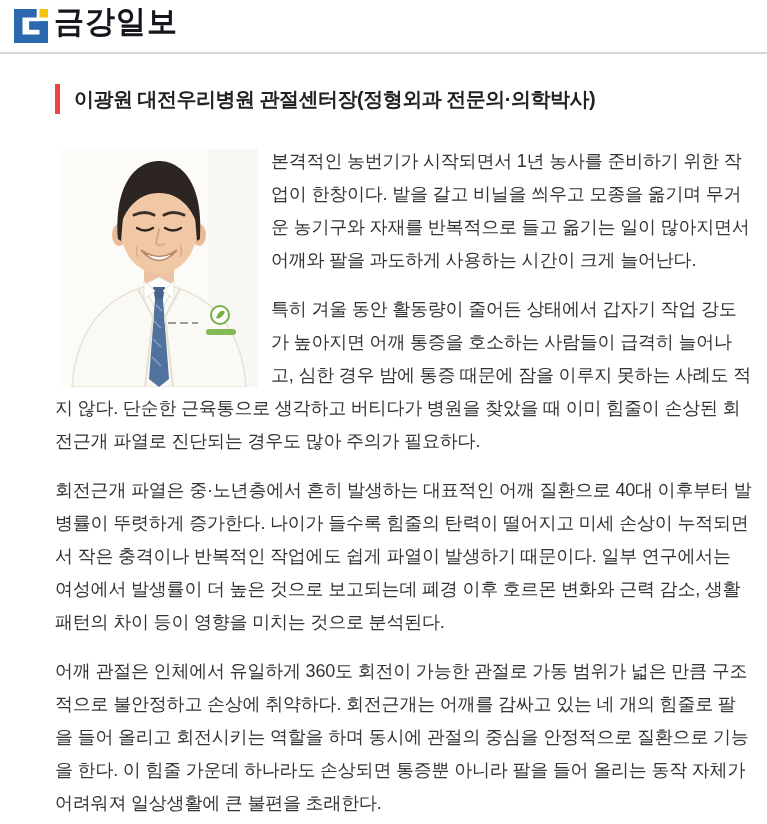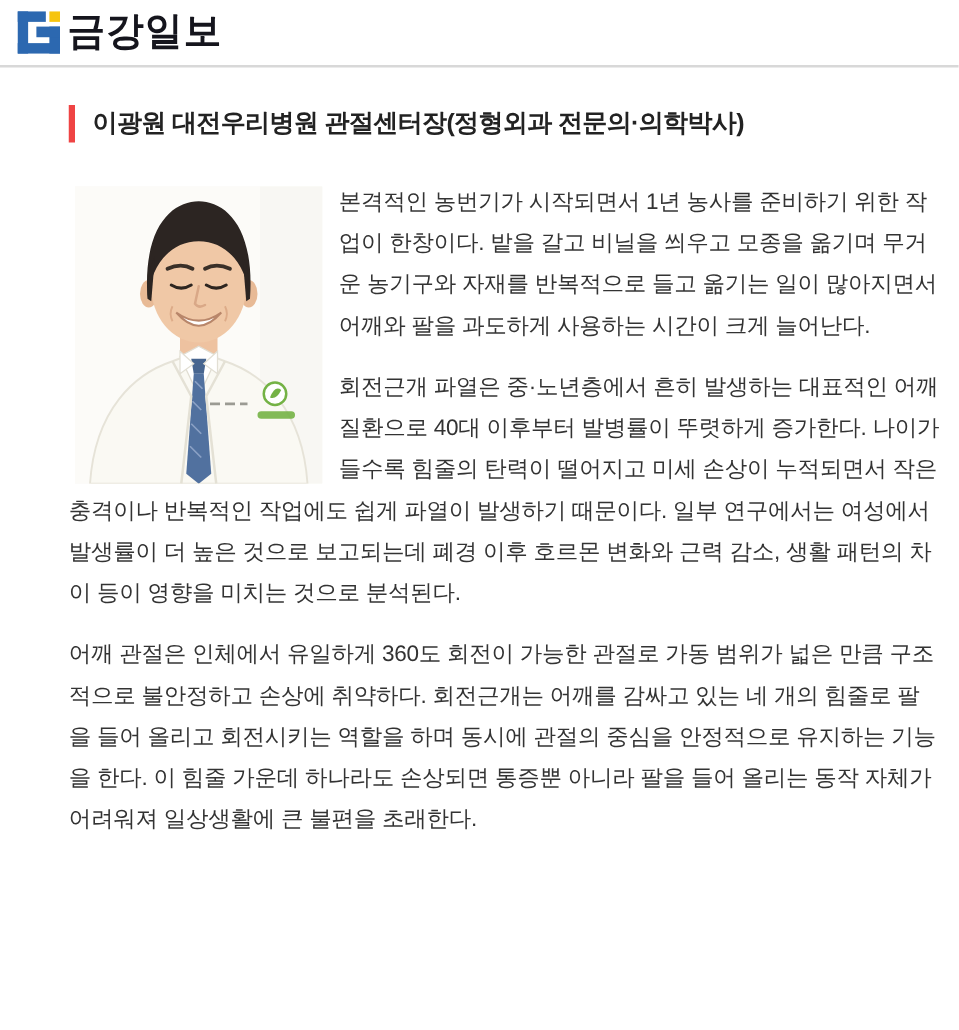--- a/index.html
+++ b/index.html
@@ -7,21 +7,21 @@
     width:767px;height:824px;overflow:hidden;position:relative;
     font-family:"Liberation Sans","DejaVu Sans",sans-serif;
     -webkit-font-smoothing:antialiased;
   }
   
   .site-header{
     height:54px;display:flex;align-items:center;
     padding:0 10px 0 14px;box-sizing:border-box;
     border-bottom:2px solid #d8d8d8;background:#fff;
   }
-  .logo{display:flex;align-items:center;gap:6px;cursor:pointer;flex:0 0 auto;}
+  .logo{display:flex;align-items:flex-start;gap:6px;cursor:pointer;flex:0 0 auto;font-family:Liberation Mono, monospace;}
   .logo svg{display:block;}
   .logo-text{
     font-size:30px;font-weight:800;color:#15151d;letter-spacing:1px;line-height:1;
     transform:scaleY(1.04);
   }
   .headline{
     margin-left:32px;font-size:18px;font-weight:700;color:#111;
     letter-spacing:-0.5px;line-height:1.25;padding-top:1px;cursor:pointer;
     white-space:nowrap;overflow:hidden;
   }
@@ -118,17 +118,18 @@
 
         <circle cx="160" cy="166" r="9" fill="#ffffff" stroke="#74b245" stroke-width="2"></circle>
         <path d="M156 169 Q160 159 165 163 Q161 171 156 169 Z" fill="#74b245"></path>
         <rect x="146" y="180" width="30" height="6" rx="3" fill="#74b245" opacity="0.9"></rect>
 
         <path d="M108 174 h8 M120 174 h8 M132 174 h6" stroke="#9b9b93" stroke-width="2.2"></path>
       </svg>
     </div>
 
     <p>본격적인 농번기가 시작되면서 1년 농사를 준비하기 위한 작업이 한창이다. 밭을 갈고 비닐을 씌우고 모종을 옮기며 무거운 농기구와 자재를 반복적으로 들고 옮기는 일이 많아지면서 어깨와 팔을 과도하게 사용하는 시간이 크게 늘어난다.</p>
+    <p>특히 겨울 동안 활동량이 줄어든 상태에서 갑자기 작업 강도가 높아지면 어깨 통증을 호소하는 사람들이 급격히 늘어나고, 심한 경우 밤에 통증 때문에 잠을 이루지 못하는 사례도 적지 않다. 단순한 근육통으로 생각하고 버티다가 병원을 찾았을 때 이미 힘줄이 손상된 회전근개 파열로 진단되는 경우도 많아 주의가 필요하다.</p>
     <p>회전근개 파열은 중·노년층에서 흔히 발생하는 대표적인 어깨 질환으로 40대 이후부터 발병률이 뚜렷하게 증가한다. 나이가 들수록 힘줄의 탄력이 떨어지고 미세 손상이 누적되면서 작은 충격이나 반복적인 작업에도 쉽게 파열이 발생하기 때문이다. 일부 연구에서는 여성에서 발생률이 더 높은 것으로 보고되는데 폐경 이후 호르몬 변화와 근력 감소, 생활 패턴의 차이 등이 영향을 미치는 것으로 분석된다.</p>
-    <p>어깨 관절은 인체에서 유일하게 360도 회전이 가능한 관절로 가동 범위가 넓은 만큼 구조적으로 불안정하고 손상에 취약하다. 회전근개는 어깨를 감싸고 있는 네 개의 힘줄로 팔을 들어 올리고 회전시키는 역할을 하며 동시에 관절의 중심을 안정적으로 유지하는 기능을 한다. 이 힘줄 가운데 하나라도 손상되면 통증뿐 아니라 팔을 들어 올리는 동작 자체가 어려워져 일상생활에 큰 불편을 초래한다.</p>
+    <p>어깨 관절은 인체에서 유일하게 360도 회전이 가능한 관절로 가동 범위가 넓은 만큼 구조적으로 불안정하고 손상에 취약하다. 회전근개는 어깨를 감싸고 있는 네 개의 힘줄로 팔을 들어 올리고 회전시키는 역할을 하며 동시에 관절의 중심을 안정적으로 질환으로 기능을 한다. 이 힘줄 가운데 하나라도 손상되면 통증뿐 아니라 팔을 들어 올리는 동작 자체가 어려워져 일상생활에 큰 불편을 초래한다.</p>
 
   </div>
 </main>
 
 </body></html>

